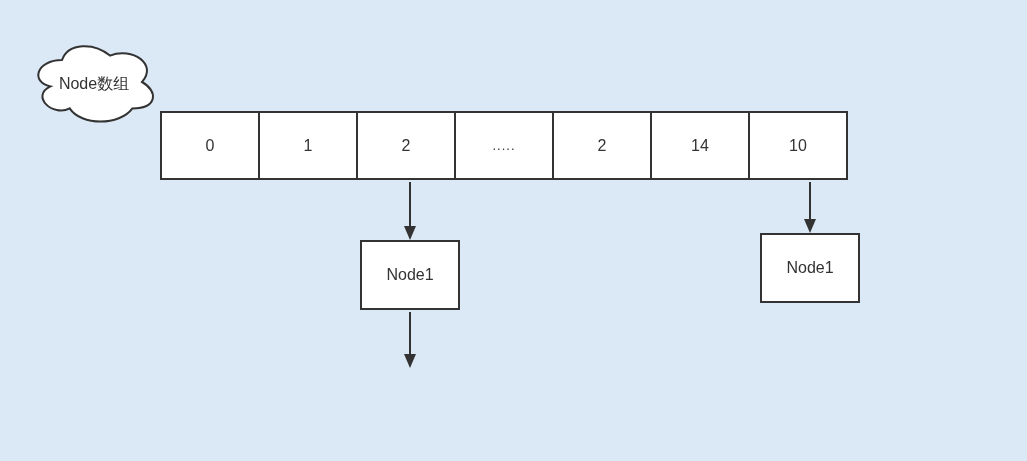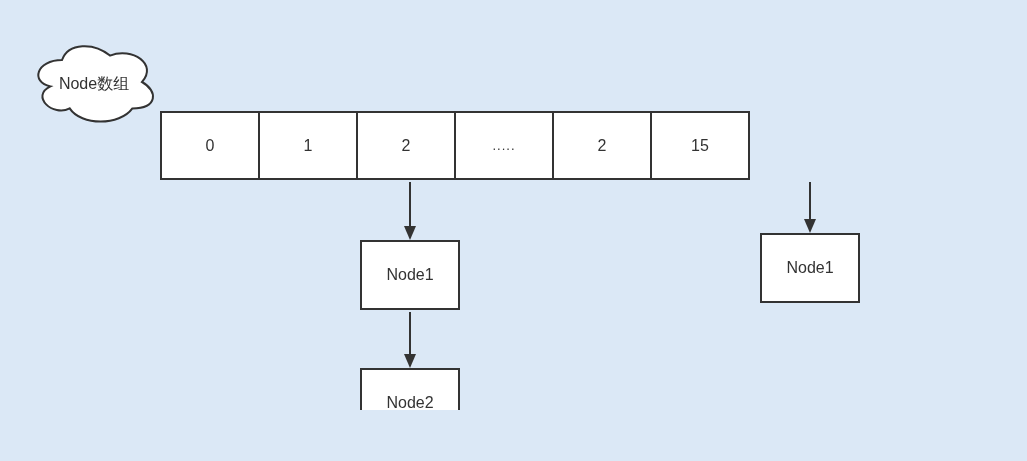--- a/index.html
+++ b/index.html
@@ -122,37 +122,37 @@
     </svg>
     <div class="cloud-label">Node数组</div>
   </div>
 
   <div class="node-array">
     <div class="array-cell">0</div>
     <div class="array-cell">1</div>
     <div class="array-cell">2</div>
     <div class="array-cell">.....</div>
     <div class="array-cell">2</div>
-    <div class="array-cell">15</div>
+    <div class="array-cell">14</div>
+    <div class="array-cell">10</div>
   </div>
 
   <svg class="arrows-layer" aria-hidden="true">
     <g>
       <line class="arrow-line" x1="410" y1="182" x2="410" y2="227"></line>
       <polygon class="arrow-head" points="410,240 404,226 416,226"></polygon>
     </g>
     <g>
       <line class="arrow-line" x1="410" y1="312" x2="410" y2="355"></line>
       <polygon class="arrow-head" points="410,368 404,354 416,354"></polygon>
     </g>
     <g>
       <line class="arrow-line" x1="810" y1="182" x2="810" y2="220"></line>
       <polygon class="arrow-head" points="810,233 804,219 816,219"></polygon>
     </g>
   </svg>
 
   <div class="node-box node1-left">Node1</div>
 
-  <div class="node-box node2">Node2</div>
 
   <div class="node-box node1-right">Node1</div>
 
 </div>
 
 </body></html>

